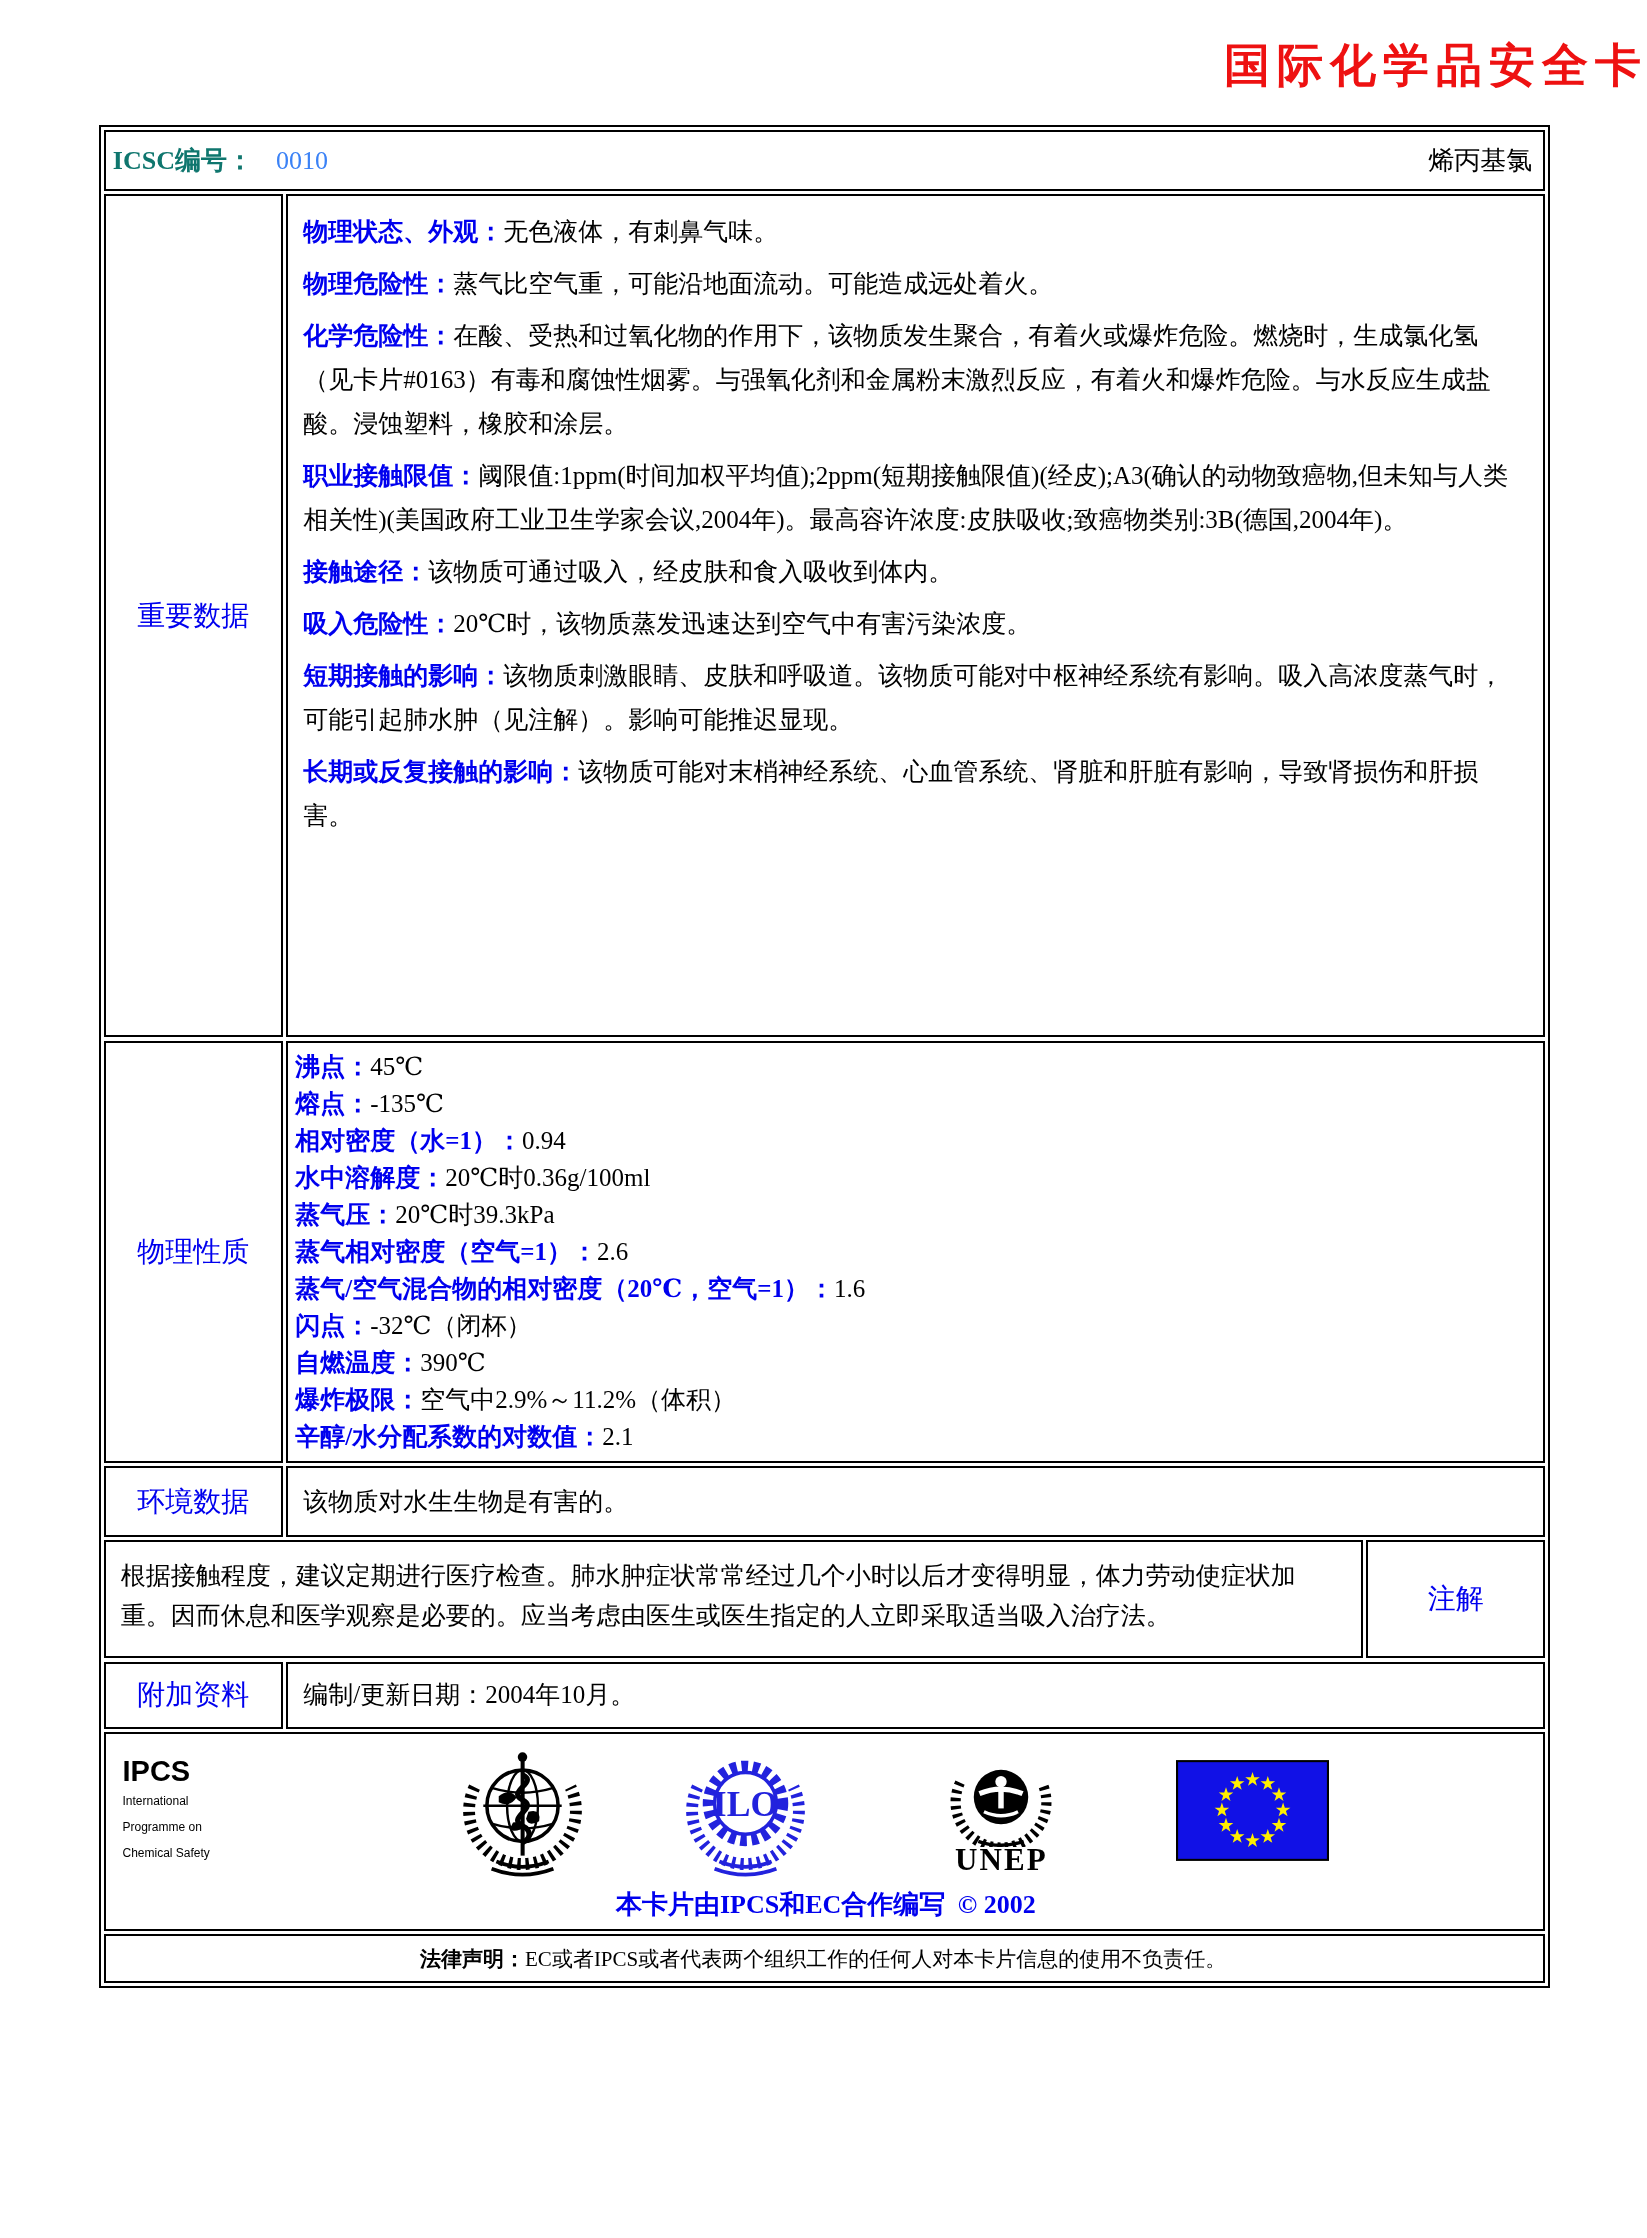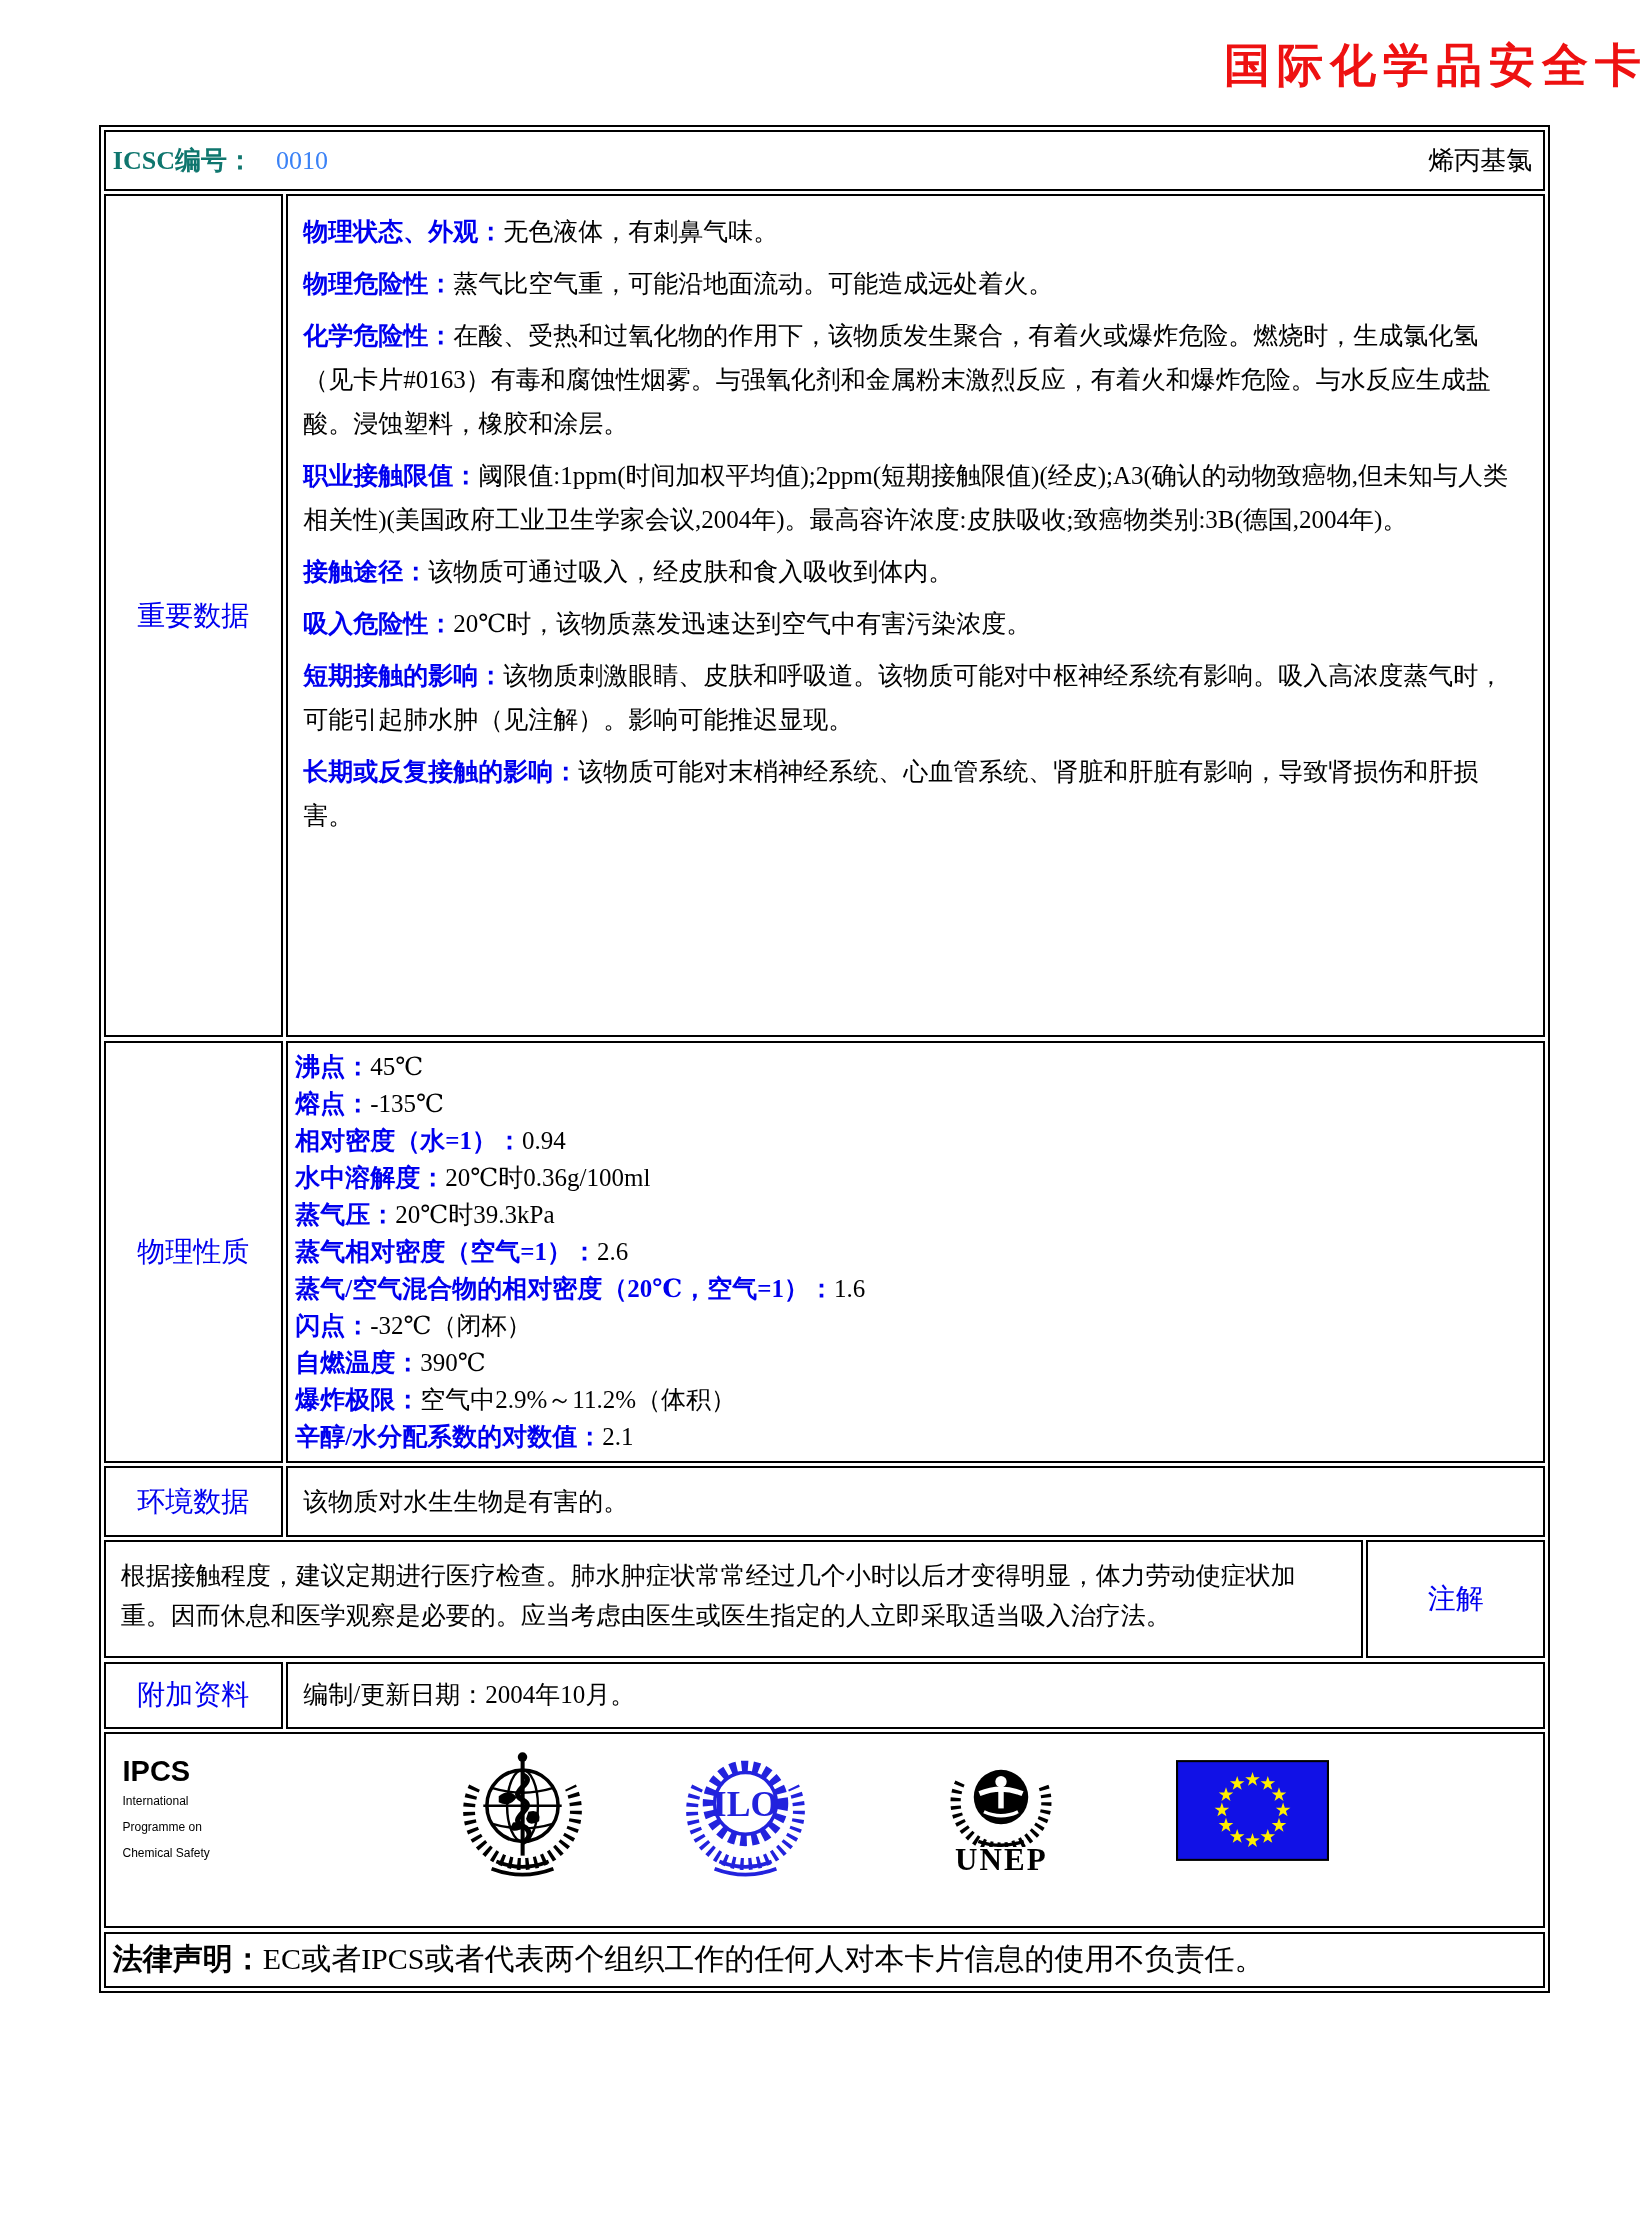--- a/index.html
+++ b/index.html
@@ -108,21 +108,22 @@
     color:#0000ee;
   }
   .credit-copy{ font-weight:bold; color:#0000ee; margin-left:12.5px; }
   
   .legal-cell{
     flex:1;
     min-height:49px;
     display:flex;
     align-items:center;
     padding:5.6px 9.7px 5.6px 7px;
-    font-size:30px;
+    font-size:21px;
+    justify-content:center;
   }
   .legal-label{ font-weight:bold; }
 </style>
 </head>
 <body>
 
 <h1 class="page-title">国际化学品安全卡</h1>
 
 <div class="card">
 
@@ -250,20 +251,23 @@
             <polygon points="0,-11 2.53,-3.48 10.46,-3.4 4.09,1.33 6.47,8.9 0,4.3 -6.47,8.9 -4.09,1.33 -10.46,-3.4 -2.53,-3.48" transform="translate(110,116)"></polygon>
             <polygon points="0,-11 2.53,-3.48 10.46,-3.4 4.09,1.33 6.47,8.9 0,4.3 -6.47,8.9 -4.09,1.33 -10.46,-3.4 -2.53,-3.48" transform="translate(88,110.1)"></polygon>
             <polygon points="0,-11 2.53,-3.48 10.46,-3.4 4.09,1.33 6.47,8.9 0,4.3 -6.47,8.9 -4.09,1.33 -10.46,-3.4 -2.53,-3.48" transform="translate(71.9,94)"></polygon>
             <polygon points="0,-11 2.53,-3.48 10.46,-3.4 4.09,1.33 6.47,8.9 0,4.3 -6.47,8.9 -4.09,1.33 -10.46,-3.4 -2.53,-3.48" transform="translate(66,72)"></polygon>
             <polygon points="0,-11 2.53,-3.48 10.46,-3.4 4.09,1.33 6.47,8.9 0,4.3 -6.47,8.9 -4.09,1.33 -10.46,-3.4 -2.53,-3.48" transform="translate(71.9,50)"></polygon>
             <polygon points="0,-11 2.53,-3.48 10.46,-3.4 4.09,1.33 6.47,8.9 0,4.3 -6.47,8.9 -4.09,1.33 -10.46,-3.4 -2.53,-3.48" transform="translate(88,33.9)"></polygon>
           </g>
         </svg>
       </div>
 
+      <div class="credit-line">
+        <span>本卡片由IPCS和EC合作编写</span><span class="credit-copy">© 2002</span>
+      </div>
     </div>
   </div>
 
   <div class="row">
     <div class="cell legal-cell">
       <p style="margin:0;"><span class="legal-label">法律声明：</span><span>EC或者IPCS或者代表两个组织工作的任何人对本卡片信息的使用不负责任。</span></p>
     </div>
   </div>
 
 </div>

